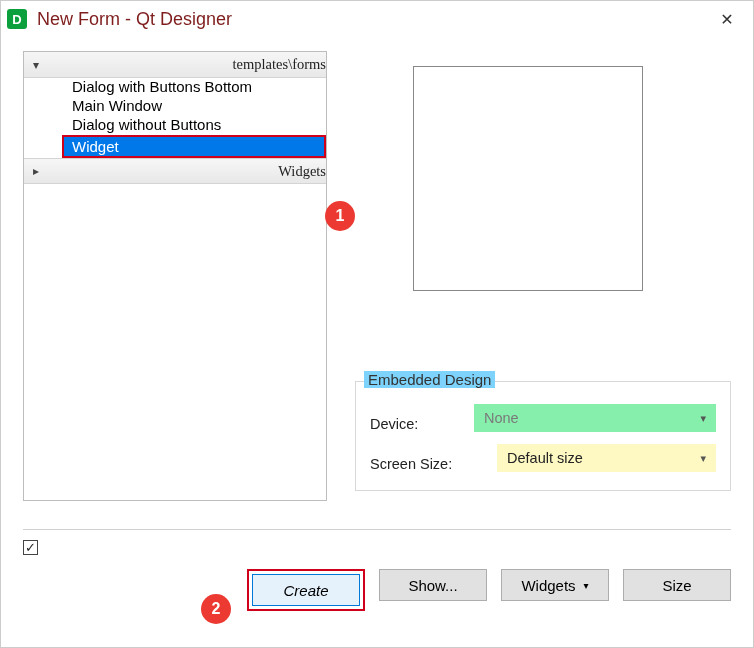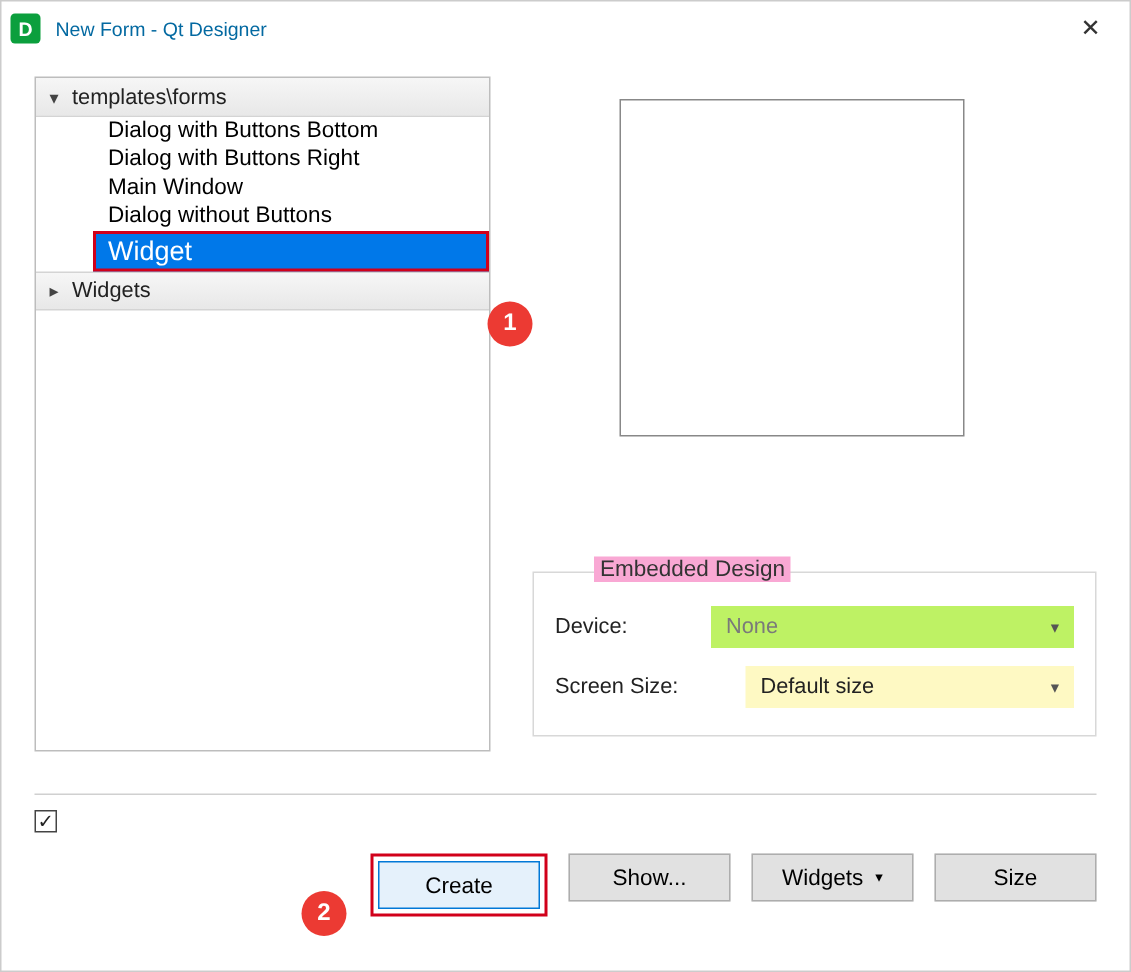--- a/index.html
+++ b/index.html
@@ -1,69 +1,68 @@
 <!DOCTYPE html>
 <html><head>
   <meta charset="utf-8">
   <style>
     * { box-sizing: border-box; margin: 0; padding: 0; font-family: "Segoe UI", Tahoma, sans-serif; }
     body { width: 754px; height: 648px; background: #fff; border: 1px solid #ccc; position: relative; font-size: 14.5px; }
     .titlebar { display: flex; align-items: center; height: 36px; padding: 0 6px; }
     .app-icon { width: 20px; height: 20px; background: #0b9f3d; border-radius: 3px; display: flex; align-items: center; justify-content: center; color: #fff; font-weight: bold; font-size: 13px; margin-right: 10px; }
-    .title { color: #0369a1; font-size: 13px; }
+    .title { color: #7f1d1d; font-size: 18px; }
     .close-btn { margin-left: auto; width: 40px; text-align: center; font-size: 16px; color: #333; cursor: pointer; }
     .content { padding: 14px 22px 8px 22px; display: flex; gap: 28px; }
     .tree { width: 304px; height: 450px; border: 1px solid #bdbdbd; background: #fff; }
     .tree-header { background: linear-gradient(#f6f6f6, #e8e8e8); border-bottom: 1px solid #d4d4d4; height: 26px; display: flex; align-items: center; }
     .chevron { width: 24px; text-align: center; color: #444; font-size: 12px; }
-    .tree-header-text { flex: 1; text-align: left; color: #222; }
+    .tree-header-text { flex: 1; text-align: right; color: #222; font-family: Liberation Serif, serif; }
     .tree-item { padding: 0 0 2px 48px; color: #000; font-size: 15px; }
     .tree-item.selected-wrap { position: relative; padding: 0; }
-    .sel-row { background: #0078e9; color: #fff; border: 2px solid #d1001a; margin-left: 38px; padding: 1px 8px; font-size: 18px; }
+    .sel-row { background: #0078e9; color: #fff; border: 2px solid #d1001a; margin-left: 38px; padding: 1px 8px; font-size: 15px; }
     .callout { position: absolute; width: 30px; height: 30px; border-radius: 50%; background: #ec3a33; color: #fff; display: flex; align-items: center; justify-content: center; font-weight: bold; font-size: 16px; }
     .callout1 { left: 324px; top: 200px; }
     .callout2 { left: 200px; top: 593px; }
     .widgets-header { background: linear-gradient(#f6f6f6, #e8e8e8); border-top: 1px solid #d4d4d4; border-bottom: 1px solid #d4d4d4; height: 26px; display: flex; align-items: center; }
     .right-pane { flex: 1; display: flex; flex-direction: column; }
     .preview { width: 230px; height: 225px; border: 1px solid #888; background: #fff; margin-left: 58px; margin-top: 15px; }
     .embedded-group { margin-top: 90px; border: 1px solid #d8d8d8; padding: 22px 14px 18px 14px; position: relative; }
-    .embedded-group .legend { position: absolute; top: -11px; left: 8px; background: #f9a8d4; padding: 0 4px; color: #333; font-size: 15px; margin-left: 32px; }
-    .field-row { display: flex; align-items: center; gap: 6px; margin-bottom: 12px; }
+    .embedded-group .legend { position: absolute; top: -11px; left: 8px; background: #7dd3fc; padding: 0 4px; color: #333; font-size: 15px; }
+    .field-row { display: flex; align-items: flex-end; gap: 6px; margin-bottom: 12px; }
     .field-row:last-child { margin-bottom: 0; gap: 29px; }
     .field-label { width: 98px; color: #222; }
     .combo { flex: 1; background: #fef9c3; height: 28px; display: flex; align-items: center; padding: 0 10px; color: #222; position: relative; }
-    .combo.disabled { color: #7a7a7a; background: #bef264; }
+    .combo.disabled { color: #7a7a7a; background: #86efac; }
     .combo .arrow { position: absolute; right: 10px; font-size: 11px; color: #555; }
     .divider { border: none; border-top: 1px solid #d0d0d0; margin: 20px 22px 0 22px; }
     .footer { padding: 10px 22px 0 22px; }
     .startup-row { display: flex; align-items: center; gap: 8px; margin-bottom: 14px; }
     .checkbox { width: 15px; height: 15px; border: 1px solid #444; display: inline-flex; align-items: center; justify-content: center; font-size: 13px; line-height: 1; color: #222; }
     .btn-row { display: flex; justify-content: flex-end; gap: 14px; }
     .btn { min-width: 108px; height: 32px; background: #e1e1e1; border: 1px solid #adadad; display: inline-flex; align-items: center; justify-content: center; color: #000; font-size: 15px; cursor: pointer; }
     .btn .arrow { margin-left: 8px; font-size: 10px; }
-    .create-wrap { border: 2px solid #d1001a; padding: 3px; }
+    .create-wrap { border: 2px solid #d1001a; padding: 3px; font-style: italic; }
     .create-wrap .btn { border: 1px solid #0178d7; background: #e5f1fb; }
   </style>
 </head>
 <body>
 
 <div class="titlebar">
   <div class="app-icon">D</div>
   <div class="title">New Form - Qt Designer</div>
   <div class="close-btn">✕</div>
 </div>
 
 <div class="content">
   <div class="tree">
     <div class="tree-header">
       <span class="chevron">▾</span>
       <span class="tree-header-text">templates\forms</span>
     </div>
     <div class="tree-item">Dialog with Buttons Bottom</div>
-    <div class="tree-item">Dialog with Buttons Right</div>
     <div class="tree-item">Main Window</div>
     <div class="tree-item">Dialog without Buttons</div>
     <div class="tree-item selected-wrap">
       <div class="sel-row">Widget</div>
     </div>
     <div class="widgets-header">
       <span class="chevron">▸</span>
       <span class="tree-header-text">Widgets</span>
     </div>
   </div>

